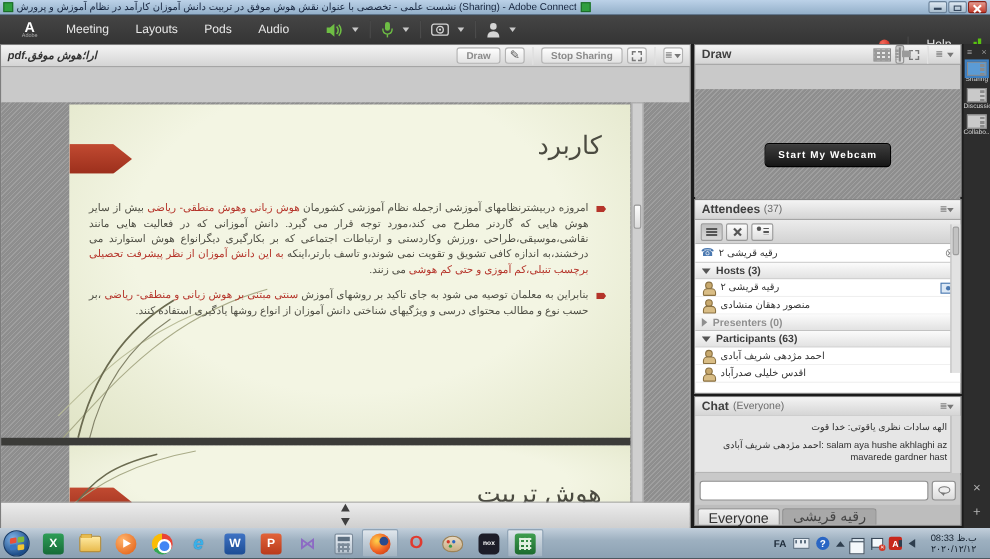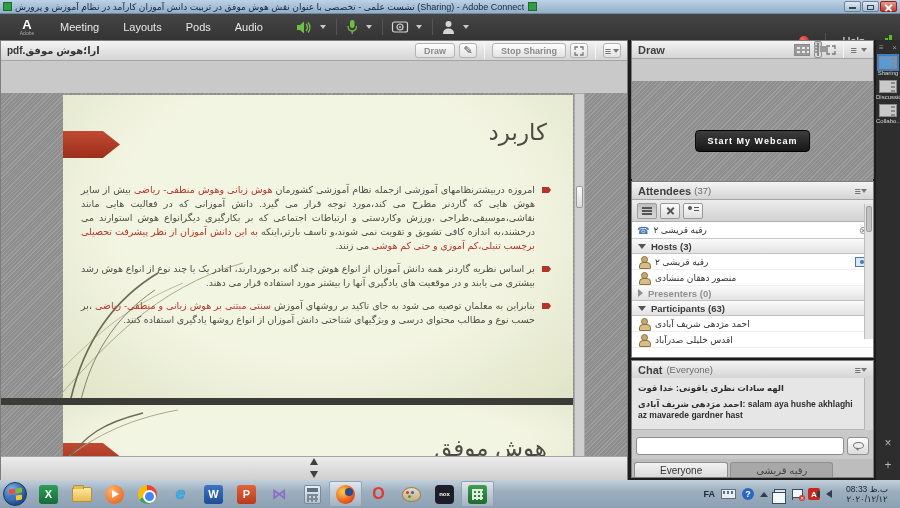--- a/index.html
+++ b/index.html
@@ -44,21 +44,21 @@
   .pod { position:absolute; background:#c9c9c9; border:1px solid #7d7d7d; }
   .podhead { height:18px; background:linear-gradient(#f4f4f4,#d4d4d4); border-bottom:1px solid #a5a5a5;
     display:flex; align-items:center; font-size:11px; font-weight:bold; color:#3f3f3f; padding:0 6px; }
   .hatch { background-color:#979797; background-image:repeating-linear-gradient(135deg,rgba(255,255,255,.08) 0 1px,rgba(0,0,0,.06) 1px 3px);margin-top:32px; }
   .podmenu { margin-left:auto; display:flex; align-items:center; color:#6a6a6a; font-size:10px; font-weight:normal; }
   .menuglyph { font-size:11px; color:#555; letter-spacing:0; }
 
   
   .sharepod { left:0; top:40px; width:628px; height:440px; }
   .sharehead { height:20px; }
-  .sharetitle { font-size:10px; color:#333; direction:rtl; }
+  .sharetitle { font-size:10px; color:#333; direction:rtl;font-style:italic; }
   .sharebtns { margin-left:auto; display:flex; align-items:center; gap:4px; }
   .cbtn { height:15px; padding:0 8px; font-size:9px; color:#8a8a8a; background:linear-gradient(#fefefe,#e2e2e2);
     border:1px solid #b3b3b3; border-radius:3px; display:flex; align-items:center; }
   .ibtn { width:18px; height:15px; font-size:10px; color:#777; background:linear-gradient(#fefefe,#e2e2e2);
     border:1px solid #b3b3b3; border-radius:3px; display:flex; align-items:center; justify-content:center; }
   .sharebody { position:absolute; left:0; top:20px; width:626px; height:395px; overflow:hidden; }
   .slide { position:absolute; left:62px; width:510px; background:radial-gradient(ellipse at 50% 40%, #f3f5e3 55%, #e0e4c6 100%); }
   .slide1 { top:2px; height:303px; }
   .pagebreak { position:absolute; left:0; top:305px; width:572px; height:7px; background:#3b3b38; }
   .slide2 { top:312px; height:83px; }
@@ -147,29 +147,29 @@
   .micmute { width:12px; height:11px; position:relative; }
   .micmute:before { content:""; position:absolute; left:4px; top:0; width:4px; height:7px; border-radius:2px; background:#c0392b; }
   .micmute:after { content:""; position:absolute; left:0; top:4px; width:12px; height:1.6px; background:#8e1b10; transform:rotate(-40deg); }
   .attscroll { position:absolute; right:0; top:22px; width:9px; height:135px; background:#e2e2e2; border-left:1px solid #bdbdbd; }
   .attthumb { position:absolute; left:1px; top:2px; width:6px; height:26px; background:#c2c2c2; border:1px solid #9d9d9d; border-radius:2px; }
 
   
   .chatpod { left:631px; top:360px; width:243px; height:118px; }
   .chathead .scope { font-weight:normal; color:#6b6b6b; font-size:9.5px; margin-left:4px; }
   .chatmsgs { position:absolute; left:0; top:17px; width:241px; height:52px; background:#e6e6e6; border-bottom:1px solid #b5b5b5; padding:5px 12px 0 6px; overflow:hidden; }
-  .cmsg { font-size:8.5px; color:#2e2e2e; line-height:11px; margin-bottom:5px; text-align:left;font-weight:bold; }
+  .cmsg { font-size:8.5px; color:#2e2e2e; line-height:11px; margin-bottom:5px; text-align:right; }
   .chatscroll { position:absolute; right:0; top:17px; width:9px; height:52px; background:#d7d7d7; border-left:1px solid #b5b5b5; }
   .chatinputrow { position:absolute; left:0; top:71px; width:241px; height:27px; background:#c9c9c9; display:flex; align-items:center; padding:0 4px; gap:3px; }
   .chatinput { flex:1; height:18px; border:1px solid #8f8f8f; border-radius:3px; background:#fff; font-size:9px; padding:0 4px; }
   .bubblebtn { width:22px; height:18px; border:1px solid #8f8f8f; border-radius:3px; background:linear-gradient(#fdfdfd,#dcdcdc); display:flex; align-items:center; justify-content:center; }
   .bubble { width:11px; height:7px; border:1px solid #777; border-radius:50%; background:#eee; position:relative; }
   .bubble:after { content:""; position:absolute; left:1px; bottom:-3px; width:0; height:0; border-left:3px solid transparent; border-right:1px solid transparent; border-top:3px solid #777; }
   .chattabs { position:absolute; left:0; top:98px; width:241px; height:18px; background:#bdbdbd; display:flex; align-items:flex-end; padding-left:2px; gap:2px; }
-  .ctab { height:15px; padding:0 25px; font-size:10px; display:flex; align-items:center; border:1px solid #8f8f8f; border-bottom:none; border-radius:3px 3px 0 0; }
+  .ctab { height:15px; padding:0 9px; font-size:13px; display:flex; align-items:center; border:1px solid #8f8f8f; border-bottom:none; border-radius:3px 3px 0 0; }
   .ctab.active { background:linear-gradient(#f2f2f2,#dadada); color:#333; }
   .ctab.idle { background:#a8a8a8; color:#444; direction:rtl; }
 
   
   .strip { position:absolute; left:876px; top:40px; width:24px; height:440px; background:#2d2d2d; }
   .striptop { display:flex; justify-content:space-between; padding:3px 3px 0 3px; color:#9a9a9a; font-size:8px; }
   .thumb { margin:4px auto 0 auto; width:18px; height:13px; background:#c9c9c9; border:1px solid #8a8a8a; position:relative; }
   .thumb:before { content:""; position:absolute; right:1px; top:1px; width:4px; height:10px; background:repeating-linear-gradient(#8a8a8a 0 2.5px,transparent 2.5px 4px); }
   .thumb.sel { background:#5b9bd5; outline:2px solid #3d7fc1; }
   .thumblbl { color:#d8d8d8; font-size:6px; text-align:center; margin-top:1px; }
@@ -343,29 +343,28 @@
         <div class="redarrow" style="top:36px"></div>
         <div class="stitle" style="top:24px">کاربرد</div>
         <svg class="deco" width="200" height="170" viewBox="0 0 200 170">
           <path d="M-10 175 C 40 120, 90 60, 180 35" stroke="#a9ab88" stroke-width="1" fill="none"></path>
           <path d="M-10 150 C 30 110, 60 80, 120 55" stroke="#b9bc98" stroke-width="1" fill="none"></path>
           <path d="M8 170 C 20 120, 45 75, 95 45" stroke="#6b6b50" stroke-width="1.6" fill="none"></path>
           <path d="M18 172 C 28 130, 50 90, 92 62" stroke="#84846a" stroke-width="1" fill="none"></path>
         </svg>
         <ul class="bullets">
           <li><span class="bmark"></span><span>امروزه دربیشترنظامهای آموزشی ازجمله نظام آموزشی کشورمان </span><span class="redtx">هوش زبانی وهوش منطقی- ریاضی</span><span> بیش از سایر هوش هایی که گاردنر مطرح می کند،مورد توجه قرار می گیرد. دانش آموزانی که در فعالیت هایی مانند نقاشی،موسیقی،طراحی ،ورزش وکاردستی و ارتباطات اجتماعی که بر بکارگیری دیگرانواع هوش استوارند می درخشند،به اندازه کافی تشویق و تقویت نمی شوند،و تاسف بارتر،اینکه </span><span class="redtx">به این دانش آموزان از نظر پیشرفت تحصیلی برچسب تنبلی،کم آموزی و حتی کم هوشی</span><span> می زنند.</span></li>
-          <li><span class="bmark"></span><span>بر اساس نظریه گاردنر همه دانش آموزان از انواع هوش چند گانه برخوردارند، امادر یک یا چند نوع از انواع هوش رشد بیشتری می یابند و در موقعیت های یادگیری آنها را بیشتر مورد استفاده قرار می دهند.</span></li>
           <li><span class="bmark"></span><span>بنابراین به معلمان توصیه می شود به جای تاکید بر روشهای آموزش </span><span class="redtx">سنتی مبتنی بر هوش زبانی و منطقی- ریاضی</span><span> ،بر حسب نوع و مطالب محتوای درسی و ویژگیهای شناختی دانش آموزان از انواع روشها یادگیری استفاده کنند.</span></li>
         </ul>
       </div>
       <div class="pagebreak"></div>
 
       <div class="slide slide2">
         <div class="redarrow" style="top:38px"></div>
-        <div class="stitle" style="top:30px">هوش موفق</div>
+        <div class="stitle" style="top:30px">هوش تربیت</div>
         <svg class="deco" width="120" height="60" viewBox="0 0 120 60" style="bottom:auto;top:0">
           <path d="M-5 60 C 25 35, 60 15, 115 5" stroke="#a9ab88" stroke-width="1" fill="none"></path>
           <path d="M2 58 C 22 30, 40 18, 80 8" stroke="#6b6b50" stroke-width="1.4" fill="none"></path>
         </svg>
       </div>
       <div class="vscroll">
           <div class="vthumb"></div>
         </div>
       <div class="hscroll">
           <div class="hthumb"></div>

